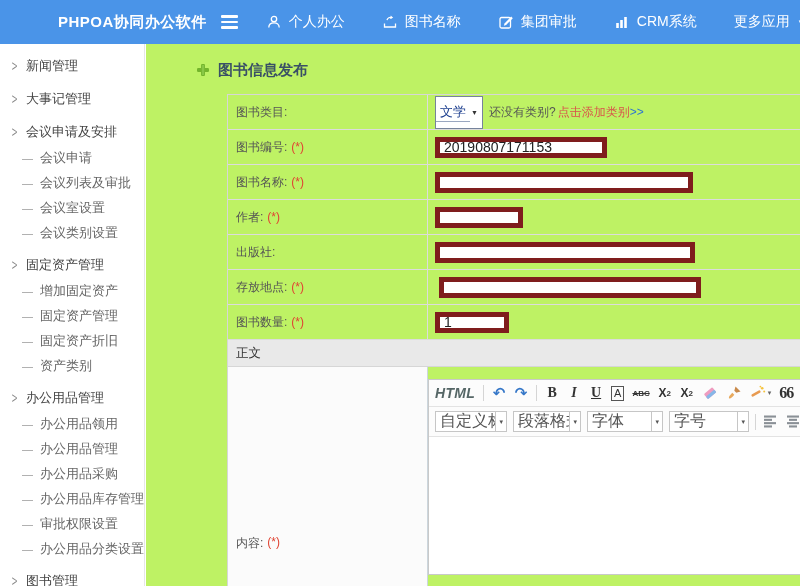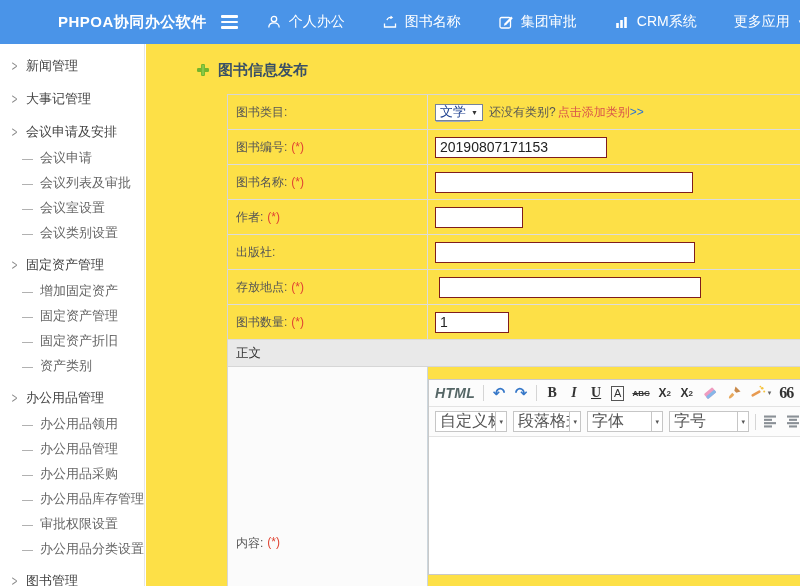--- a/index.html
+++ b/index.html
@@ -26,35 +26,35 @@
     background:#fff; border-right:1px solid #e6e6e6; padding-top:2px; overflow:hidden; }
   .side-group { display:flex; align-items:center; height:26px; margin-top:7px;
     padding-left:11px; gap:8px; font-size:13px; color:#444; cursor:pointer; white-space:nowrap; }
   .side-group .chev { color:#8a8a8a; font-size:12px; transform:scale(.8,1.25); }
   .side-sub { display:flex; align-items:center; height:25px; padding-left:22px;
     gap:7px; font-size:13px; color:#666; cursor:pointer; white-space:nowrap; }
   .side-sub .dash { color:#9a9a9a; font-size:11px; }
 
   
   .main { position:absolute; top:44px; left:146px; width:654px; height:542px;
-    background:#fde047; overflow:hidden; }
+    background:#bef264; overflow:hidden; }
   .page-title { display:flex; align-items:center; gap:8px; margin:16px 0 0 50px; height:20px; }
   .title-text { font-size:15px; font-weight:bold; color:#3a5066; }
 
   .form { margin:14px 0 0 81px; width:700px; border:1px solid #d6d6d6; border-bottom:none;
     font-size:12px; }
   .frow { display:flex; align-items:stretch; height:35px; border-bottom:1px solid #dcdcdc; }
   .flabel { width:200px; flex-shrink:0; display:flex; align-items:center; gap:4px;
     padding-left:8px; color:#555; border-right:1px solid #dcdcdc; }
   .req { color:#e04433; }
   .fvalue { flex:1; display:flex; align-items:center; gap:8px; padding-left:7px; }
-  .txt { height:21px; border:1px solid #7f1d1d; font-size:14px; padding:0 4px;
+  .txt { height:21px; border:5px solid #7f1d1d; font-size:14px; padding:0 4px;
     color:#222; font-family:inherit; background:#fff; }
   .sel { display:inline-flex; align-items:center; border:1px solid #76839b; background:#fff;
-    height:17px; cursor:pointer; }
+    height:33px; cursor:pointer; }
   .sel-label { padding:0 4px; font-size:13px; color:#1c3f8f; border-bottom:1px solid #9aa7c0; }
   .sel-caret { font-size:7px; color:#333; padding:0 4px 0 1px; }
   .hint-q { color:#555; }
   .hint-link { color:#d9534a; cursor:pointer; }
   .hint-more { color:#2e77d0; cursor:pointer; }
   .unit-hint { color:#555; }
 
   .section-bar { height:27px; display:flex; align-items:center; padding-left:8px;
     background:#e9e9e9; border-bottom:1px solid #d6d6d6; color:#333; font-size:12.5px; }
 

